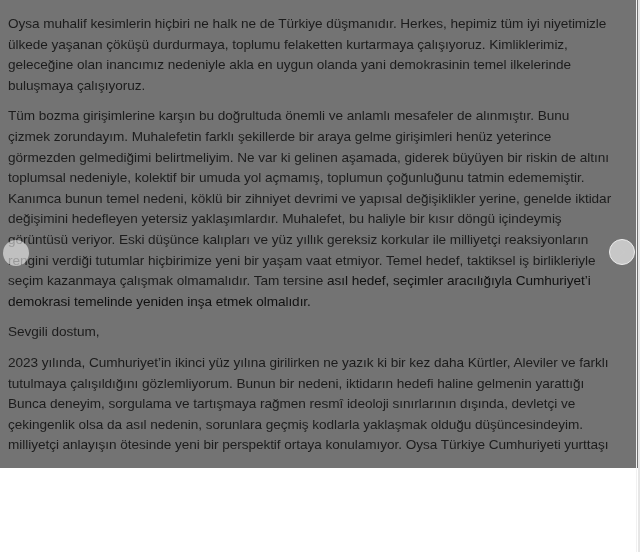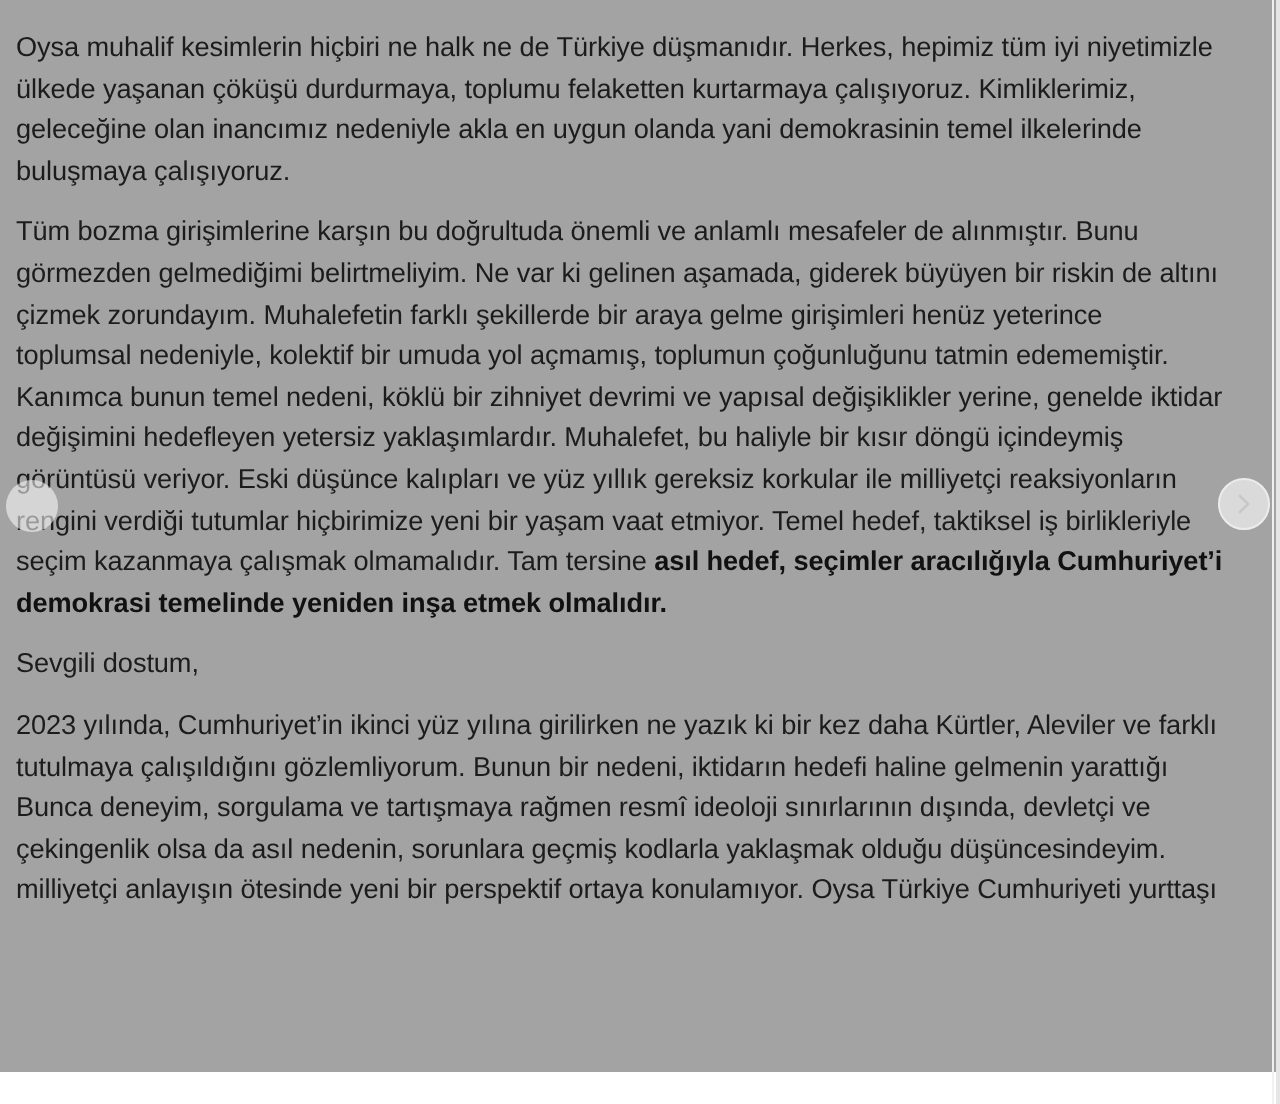--- a/index.html
+++ b/index.html
@@ -11,22 +11,22 @@
       width: 640px;
       height: 552px;
       position: relative;
       overflow: hidden;
       font-family: "Liberation Sans", sans-serif;
       color: #1e1e1e;
     }
     .viewer {
       position: absolute;
       left: 0; top: 0;
-      width: 640px; height: 536px;
-      background: #a3a3a3;
+      width: 640px; height: 468px;
+      background: #737373;
     }
     .right-edge {
       position: absolute;
       right: 0; top: 0;
       width: 2px; height: 552px;
       background: #e6e6e6;
     }
     .right-edge-inner {
       position: absolute;
       right: 3px; top: 0;
@@ -44,21 +44,21 @@
       color: #1c1c1c;
     }
     .doc p {
       margin: 0 0 10px 0;
       white-space: nowrap;
     }
     .doc .line {
       display: block;
     }
     .doc b {
-      font-weight: bold;
+      font-weight: normal;
       color: #111;
     }
     .next-button {
       position: absolute;
       left: 609px;
       top: 239px;
       width: 26px;
       height: 26px;
       border-radius: 50%;
       border: 1.5px solid #ececec;
@@ -91,22 +91,22 @@
 
     <p>
       <span class="line">Oysa muhalif kesimlerin hiçbiri ne halk ne de Türkiye düşmanıdır. Herkes, hepimiz tüm iyi niyetimizle</span>
       <span class="line">ülkede yaşanan çöküşü durdurmaya, toplumu felaketten kurtarmaya çalışıyoruz. Kimliklerimiz,</span>
       <span class="line">geleceğine olan inancımız nedeniyle akla en uygun olanda yani demokrasinin temel ilkelerinde</span>
       <span class="line">buluşmaya çalışıyoruz.</span>
     </p>
 
     <p>
       <span class="line">Tüm bozma girişimlerine karşın bu doğrultuda önemli ve anlamlı mesafeler de alınmıştır. Bunu</span>
+      <span class="line">çizmek zorundayım. Muhalefetin farklı şekillerde bir araya gelme girişimleri henüz yeterince</span>
       <span class="line">görmezden gelmediğimi belirtmeliyim. Ne var ki gelinen aşamada, giderek büyüyen bir riskin de altını</span>
-      <span class="line">çizmek zorundayım. Muhalefetin farklı şekillerde bir araya gelme girişimleri henüz yeterince</span>
       <span class="line">toplumsal nedeniyle, kolektif bir umuda yol açmamış, toplumun çoğunluğunu tatmin edememiştir.</span>
       <span class="line">Kanımca bunun temel nedeni, köklü bir zihniyet devrimi ve yapısal değişiklikler yerine, genelde iktidar</span>
       <span class="line">değişimini hedefleyen yetersiz yaklaşımlardır. Muhalefet, bu haliyle bir kısır döngü içindeymiş</span>
       <span class="line">görüntüsü veriyor. Eski düşünce kalıpları ve yüz yıllık gereksiz korkular ile milliyetçi reaksiyonların</span>
       <span class="line">rengini verdiği tutumlar hiçbirimize yeni bir yaşam vaat etmiyor. Temel hedef, taktiksel iş birlikleriyle</span>
       <span class="line"><span>seçim kazanmaya çalışmak olmamalıdır. Tam tersine </span><b>asıl hedef, seçimler aracılığıyla Cumhuriyet’i</b></span>
       <span class="line"><b>demokrasi temelinde yeniden inşa etmek olmalıdır.</b></span>
     </p>
 
     <p>

